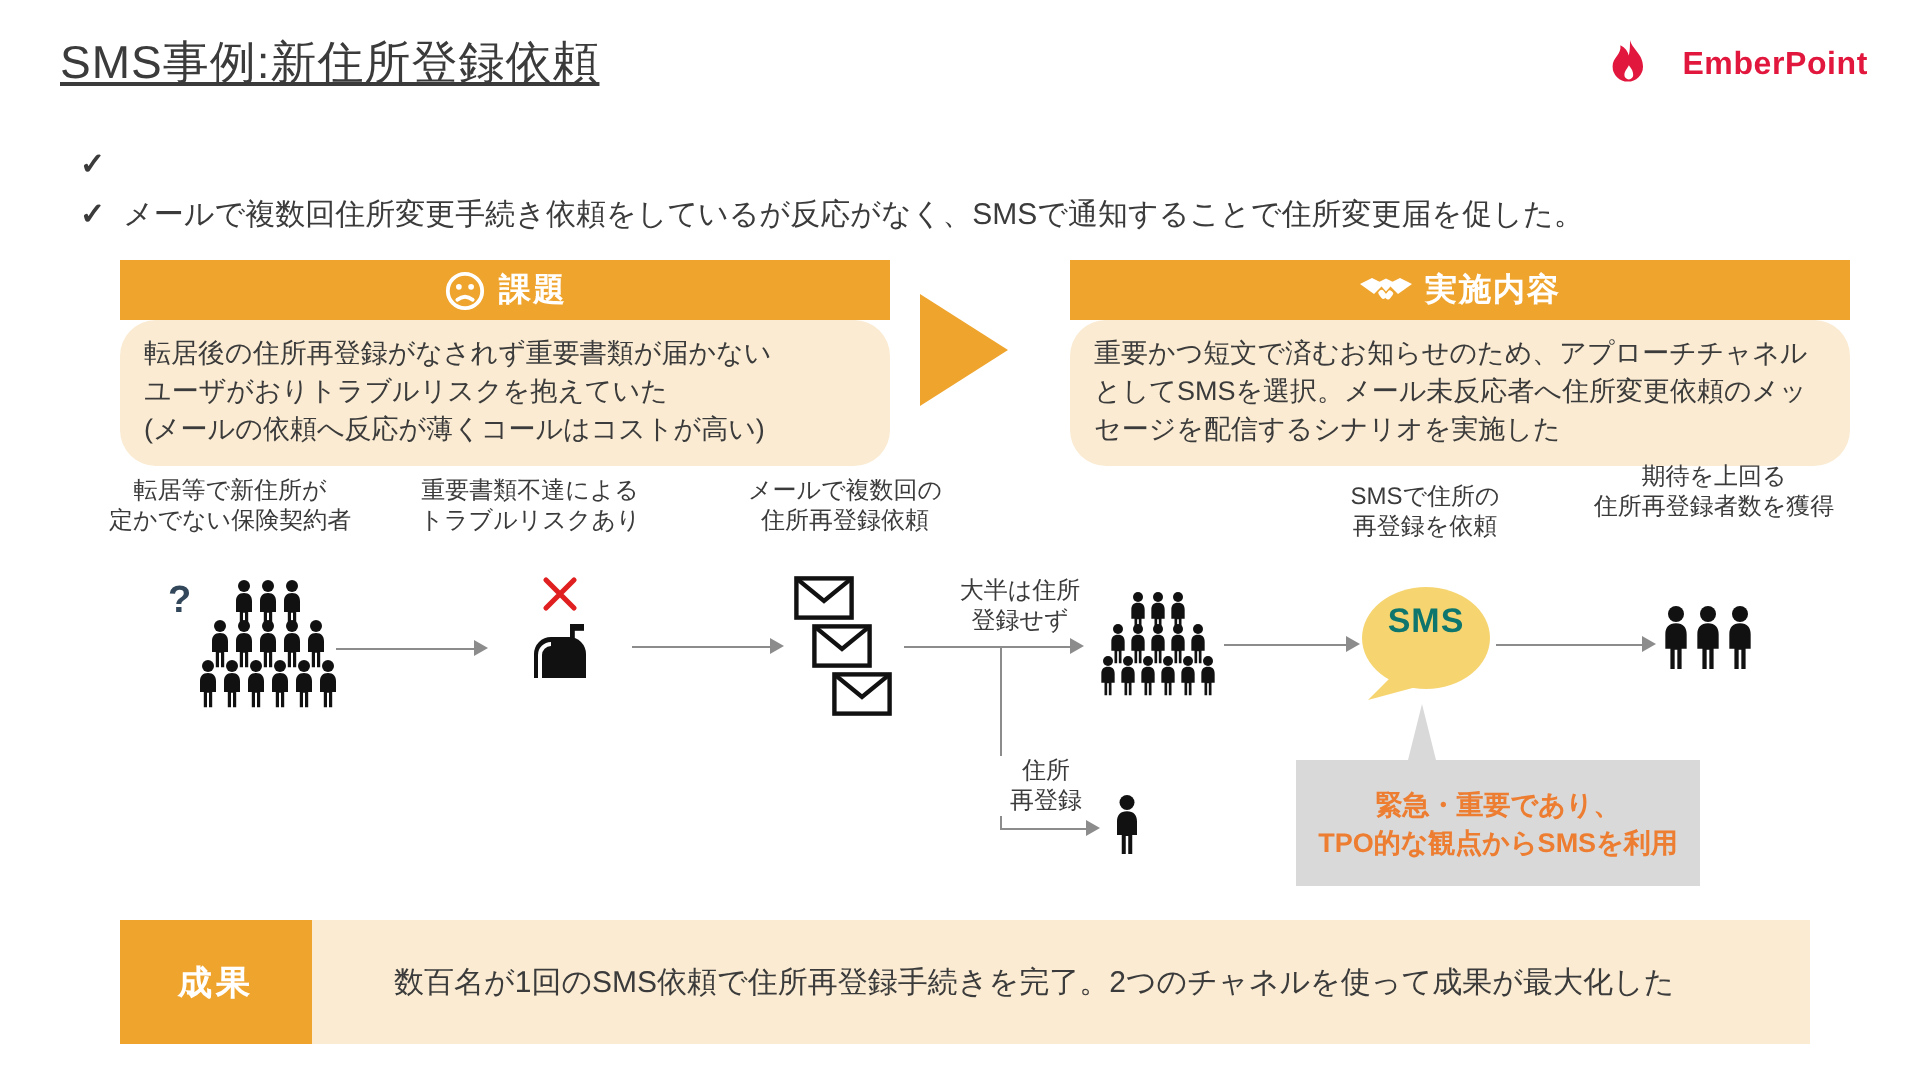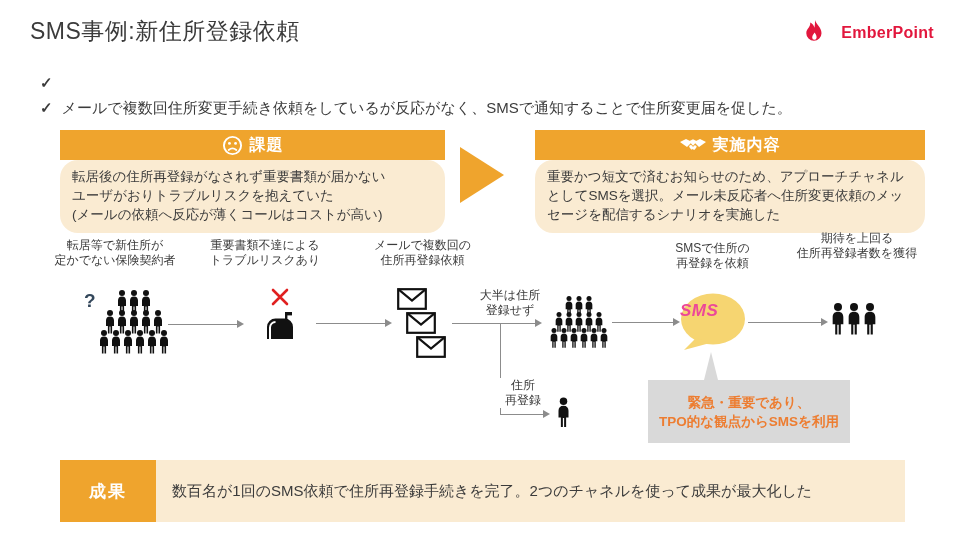--- a/index.html
+++ b/index.html
@@ -2,21 +2,21 @@
 <html><head>
 <meta charset="utf-8">
 <style>
   html,body{margin:0;padding:0;background:#e8e8e8;}
   .slide{
     position:relative;width:960px;height:540px;background:#ffffff;overflow:hidden;
     font-family:"Liberation Sans",sans-serif;color:#3b3b3b;
   }
   .pre{white-space:pre-line;}
   
-  .title{position:absolute;left:30px;top:16px;font-size:23px;font-weight:500;color:#3b3b3b;letter-spacing:.5px;}
+  .title{position:absolute;left:30px;top:16px;font-size:23px;font-weight:500;color:#3b3b3b;letter-spacing:.5px;text-decoration:underline;}
   .logo{position:absolute;right:26px;top:20px;display:flex;align-items:center;gap:16px;}
   .logo-text{font-size:16px;font-weight:bold;color:#e2173d;letter-spacing:.3px;}
   
   .bullets{position:absolute;left:40px;top:70px;list-style:none;margin:0;padding:0;}
   .bullets li{display:flex;gap:9px;font-size:15px;line-height:25px;color:#3b3b3b;}
   .check{font-weight:bold;color:#3b3b3b;}
   
   .panel{position:absolute;top:130px;}
   .panel.challenge{left:60px;width:385px;}
   .panel.implementation{left:535px;width:390px;}
@@ -39,41 +39,41 @@
     content:"";position:absolute;right:-8px;top:-5px;width:0;height:0;
     border:4px solid transparent;border-left:7px solid #8c8c8c;
   }
   .vline{position:absolute;width:0;border-left:1.5px solid #8c8c8c;}
   
   .qmark{position:absolute;left:84px;top:290px;font-size:19px;font-weight:bold;color:#33475b;}
   .icon-abs{position:absolute;}
   .crowd{color:#111;}
   .sms-bubble{position:absolute;left:680px;top:293px;width:66px;height:60px;}
   .sms-text{
-    position:absolute;left:0;top:8px;width:66px;
-    font-size:17px;font-weight:bold;color:#ec4899;letter-spacing:.5px;font-style:italic;
+    position:absolute;left:0;top:8px;width:66px;text-align:center;
+    font-size:17px;font-weight:bold;color:#0f766e;letter-spacing:.5px;
   }
   .note-pointer{
     position:absolute;left:704px;top:352px;width:0;height:0;
     border-left:7px solid transparent;border-right:7px solid transparent;border-bottom:28px solid #d9d9d9;
   }
   .note-box{
     position:absolute;left:648px;top:380px;width:202px;height:63px;background:#d9d9d9;
     display:flex;align-items:center;justify-content:center;text-align:center;
     font-size:13.5px;line-height:19px;font-weight:bold;color:#ed7d31;
   }
   
   .results{position:absolute;left:60px;top:460px;width:845px;height:62px;display:flex;}
   .results-label{
     width:96px;background:#efa42d;color:#fff;font-size:17px;font-weight:bold;
     display:flex;align-items:center;justify-content:center;letter-spacing:2px;
   }
   .results-body{
     flex:1;background:#faebd2;display:flex;align-items:center;
-    padding-left:16px;font-size:15px;color:#3b3b3b;
+    padding-left:41px;font-size:15px;color:#3b3b3b;
   }
 </style>
 </head>
 <body>
 
 <svg width="0" height="0" style="position:absolute" aria-hidden="true">
   <defs>
     <symbol id="person-shape" viewBox="0 0 12 24">
       <circle cx="6" cy="3" r="3" fill="currentColor"></circle>
       <path fill="currentColor" d="M6 6.5 C3.3 6.5 2 8.1 2 10.6 L2 16 L3.9 16 L3.9 23.6 L5.5 23.6 L5.5 16.4 L6.5 16.4 L6.5 23.6 L8.1 23.6 L8.1 16 L10 16 L10 10.6 C10 8.1 8.7 6.5 6 6.5 Z"></path>

